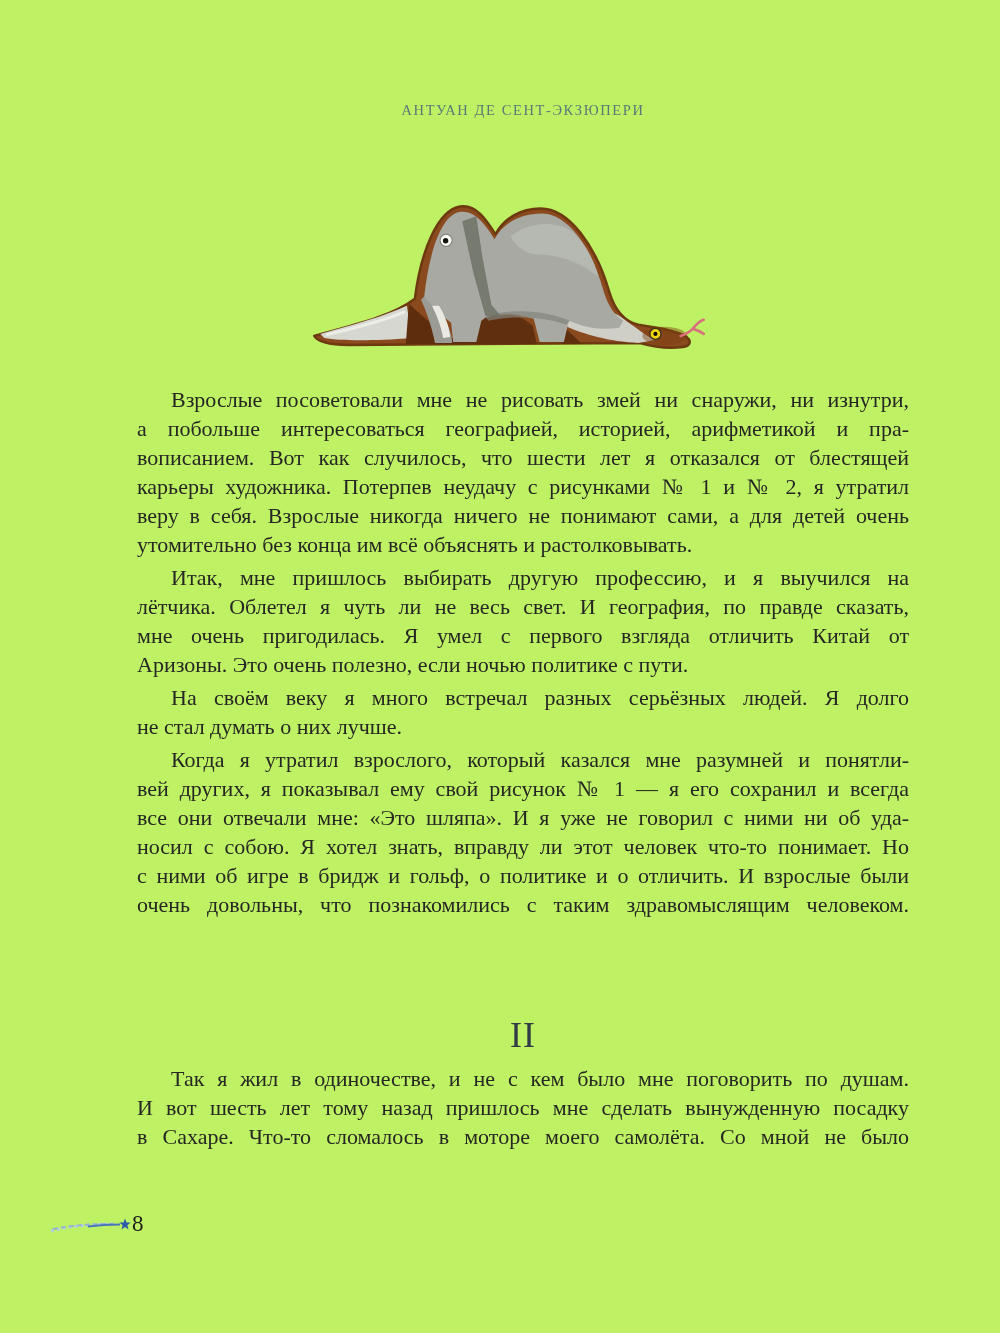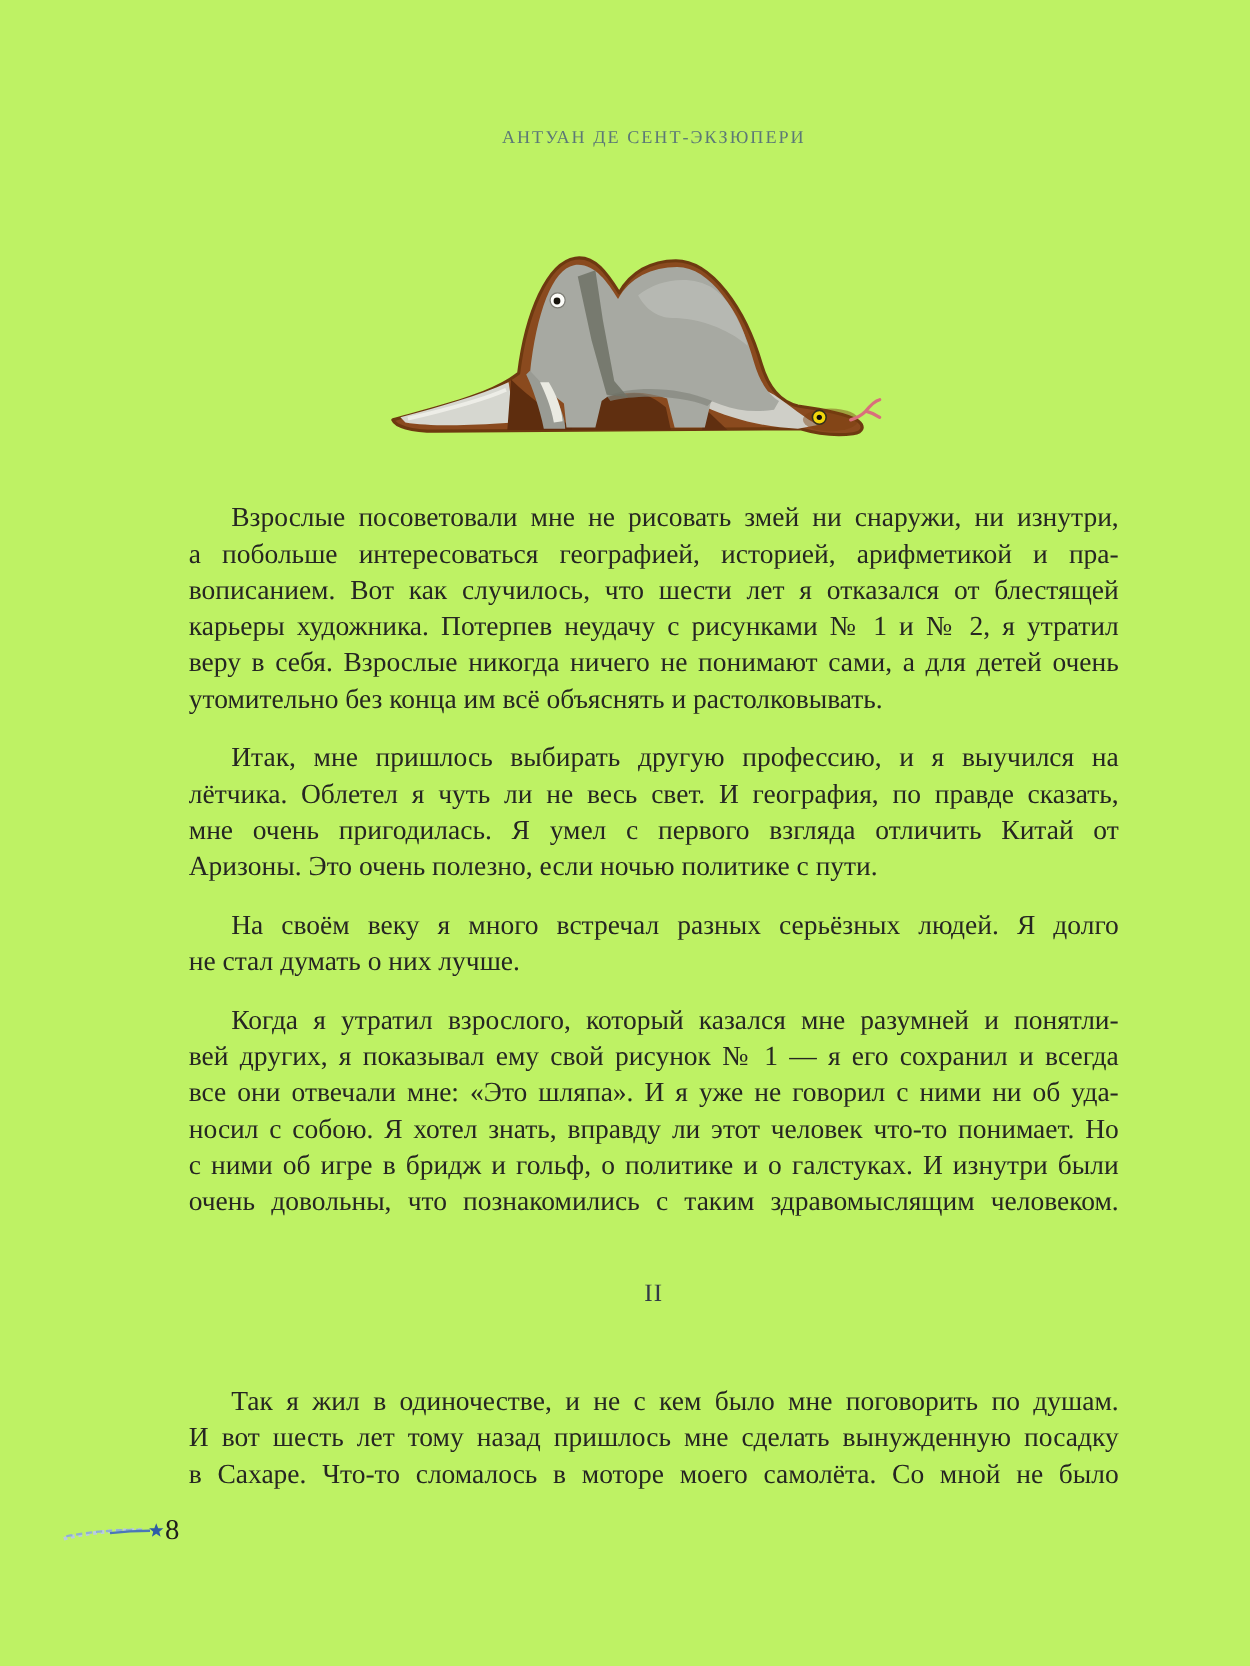--- a/index.html
+++ b/index.html
@@ -22,34 +22,34 @@
   .illustration{
     position:absolute;left:303px;top:194px;width:410px;height:158px;
   }
   .illustration svg{display:block;width:100%;height:100%;}
 
   .body-text{
     position:absolute;left:133px;width:780px;
     font-size:22px;line-height:29px;
   }
   .bt1{top:381px;}
-  .bt2{top:1088px;}
-  .para{margin:18px;font-family:Liberation Serif, serif;}
+  .bt2{top:1060px;}
+  .para{margin:4px;font-family:Liberation Serif, serif;}
   .line{
     text-align:justify;
     text-align-last:justify;
     white-space:normal;
   }
   .line.endline{text-align-last:left;}
   .line.indent{text-indent:34px;}
 
   .section-heading{
     position:absolute;left:133px;top:1021px;width:780px;
     text-align:center;
-    font-size:20px;line-height:29px;
+    font-size:36px;line-height:29px;
     color:#323a46;
     letter-spacing:1px;
   }
 
   .footer{
     position:absolute;left:48px;top:1206px;height:34px;
   }
   .footer-arrow{position:absolute;left:0;top:6px;width:86px;height:26px;}
   .page-number{
     position:absolute;left:84px;top:5px;
@@ -116,21 +116,21 @@
     </div>
     <div class="para">
       <div class="line indent">На своём веку я много встречал разных серьёзных людей. Я долго</div>
       <div class="line endline">не стал думать о них лучше.</div>
     </div>
     <div class="para">
       <div class="line indent">Когда я утратил взрослого, который казался мне разумней и понятли-</div>
       <div class="line">вей других, я показывал ему свой рисунок № 1 — я его сохранил и всегда</div>
       <div class="line">все они отвечали мне: «Это шляпа». И я уже не говорил с ними ни об уда-</div>
       <div class="line">носил с собою. Я хотел знать, вправду ли этот человек что-то понимает. Но</div>
-      <div class="line">с ними об игре в бридж и гольф, о политике и о галстуках. И изнутри были</div>
+      <div class="line">с ними об игре в бридж и гольф, о политике и о отличить. И взрослые были</div>
       <div class="line">очень довольны, что познакомились с таким здравомыслящим человеком.</div>
     </div>
   </div>
 
   <div class="section-heading">II</div>
 
   <div class="body-text bt2">
     <div class="para">
       <div class="line indent">Так я жил в одиночестве, и не с кем было мне поговорить по душам.</div>
       <div class="line">И вот шесть лет тому назад пришлось мне сделать вынужденную посадку</div>

